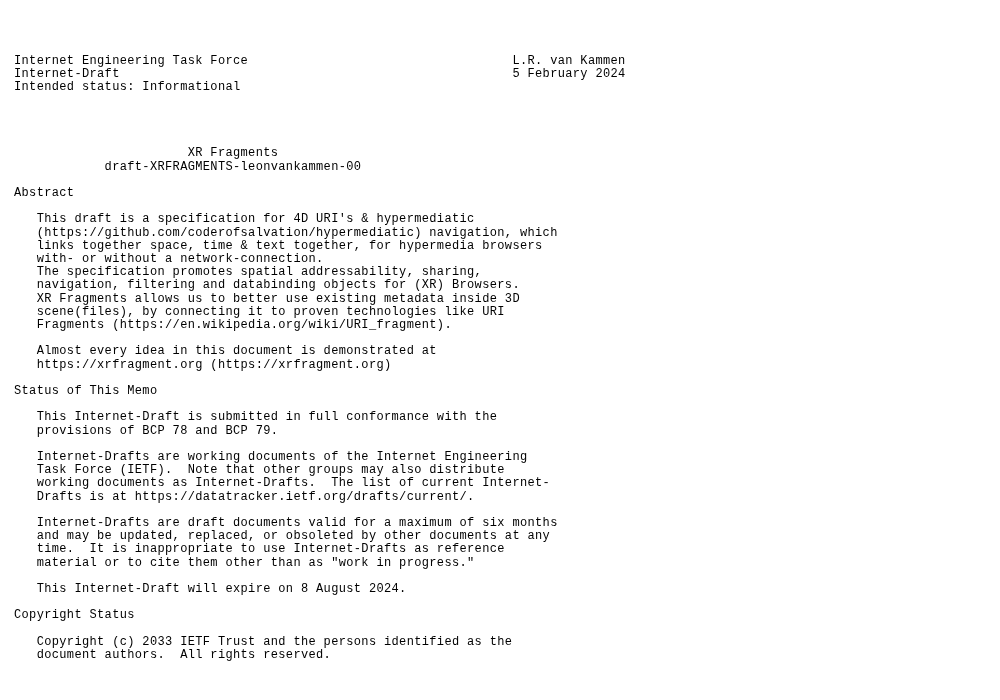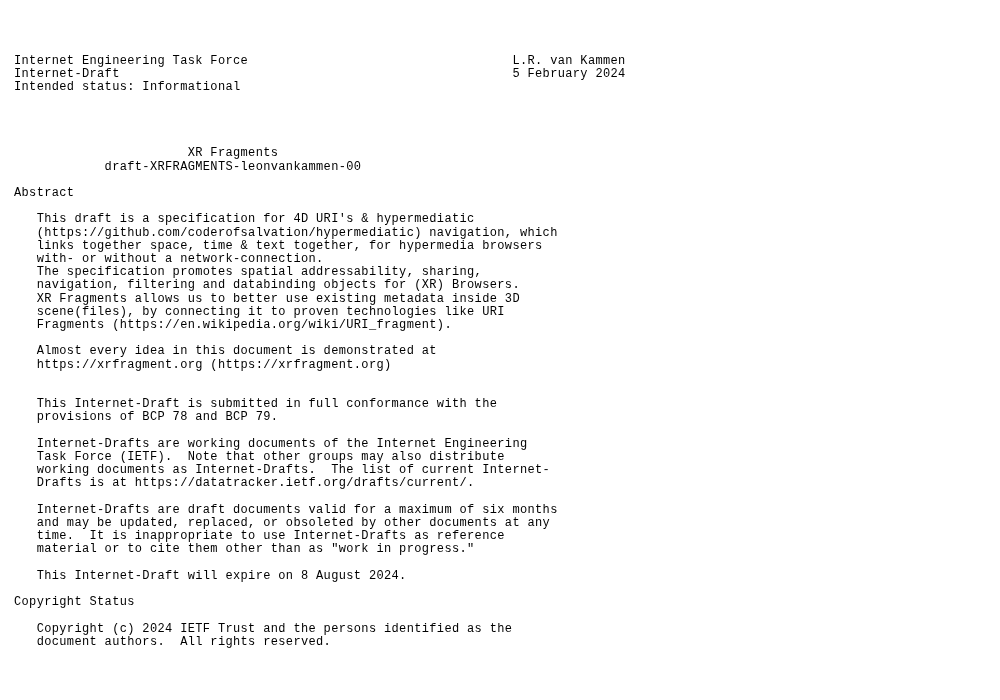--- a/index.html
+++ b/index.html
@@ -51,28 +51,28 @@
    (https://github.com/coderofsalvation/hypermediatic) navigation, which
    links together space, time &amp; text together, for hypermedia browsers
    with- or without a network-connection.
    The specification promotes spatial addressability, sharing,
    navigation, filtering and databinding objects for (XR) Browsers.
    XR Fragments allows us to better use existing metadata inside 3D
    scene(files), by connecting it to proven technologies like URI
    Fragments (https://en.wikipedia.org/wiki/URI_fragment).
 
    Almost every idea in this document is demonstrated at
-   https://xrfragment.org (https://xrfragment.org)</span><span class="blankline"></span><span class="blankline"></span><span>   This Internet-Draft is submitted in full conformance with the
+   https://xrfragment.org (https://xrfragment.org)</span><span class="blankline"></span><span class="secthead">Status of This Memo</span><span class="blankline"></span><span>   This Internet-Draft is submitted in full conformance with the
    provisions of BCP 78 and BCP 79.
 
    Internet-Drafts are working documents of the Internet Engineering
    Task Force (IETF).  Note that other groups may also distribute
    working documents as Internet-Drafts.  The list of current Internet-
    Drafts is at https://datatracker.ietf.org/drafts/current/.
 
    Internet-Drafts are draft documents valid for a maximum of six months
    and may be updated, replaced, or obsoleted by other documents at any
    time.  It is inappropriate to use Internet-Drafts as reference
    material or to cite them other than as "work in progress."
 
-   This Internet-Draft will expire on 8 August 2024.</span><span class="blankline"></span><span class="secthead">Copyright Status</span><span class="blankline"></span><span>   Copyright (c) 2024 IETF Trust and the persons identified as the
+   This Internet-Draft will expire on 8 August 2024.</span><span class="blankline"></span><span class="secthead">Copyright Status</span><span class="blankline"></span><span>   Copyright (c) 2033 IETF Trust and the persons identified as the
    document authors.  All rights reserved.</span></pre>
 </div>
 
 </body></html>

